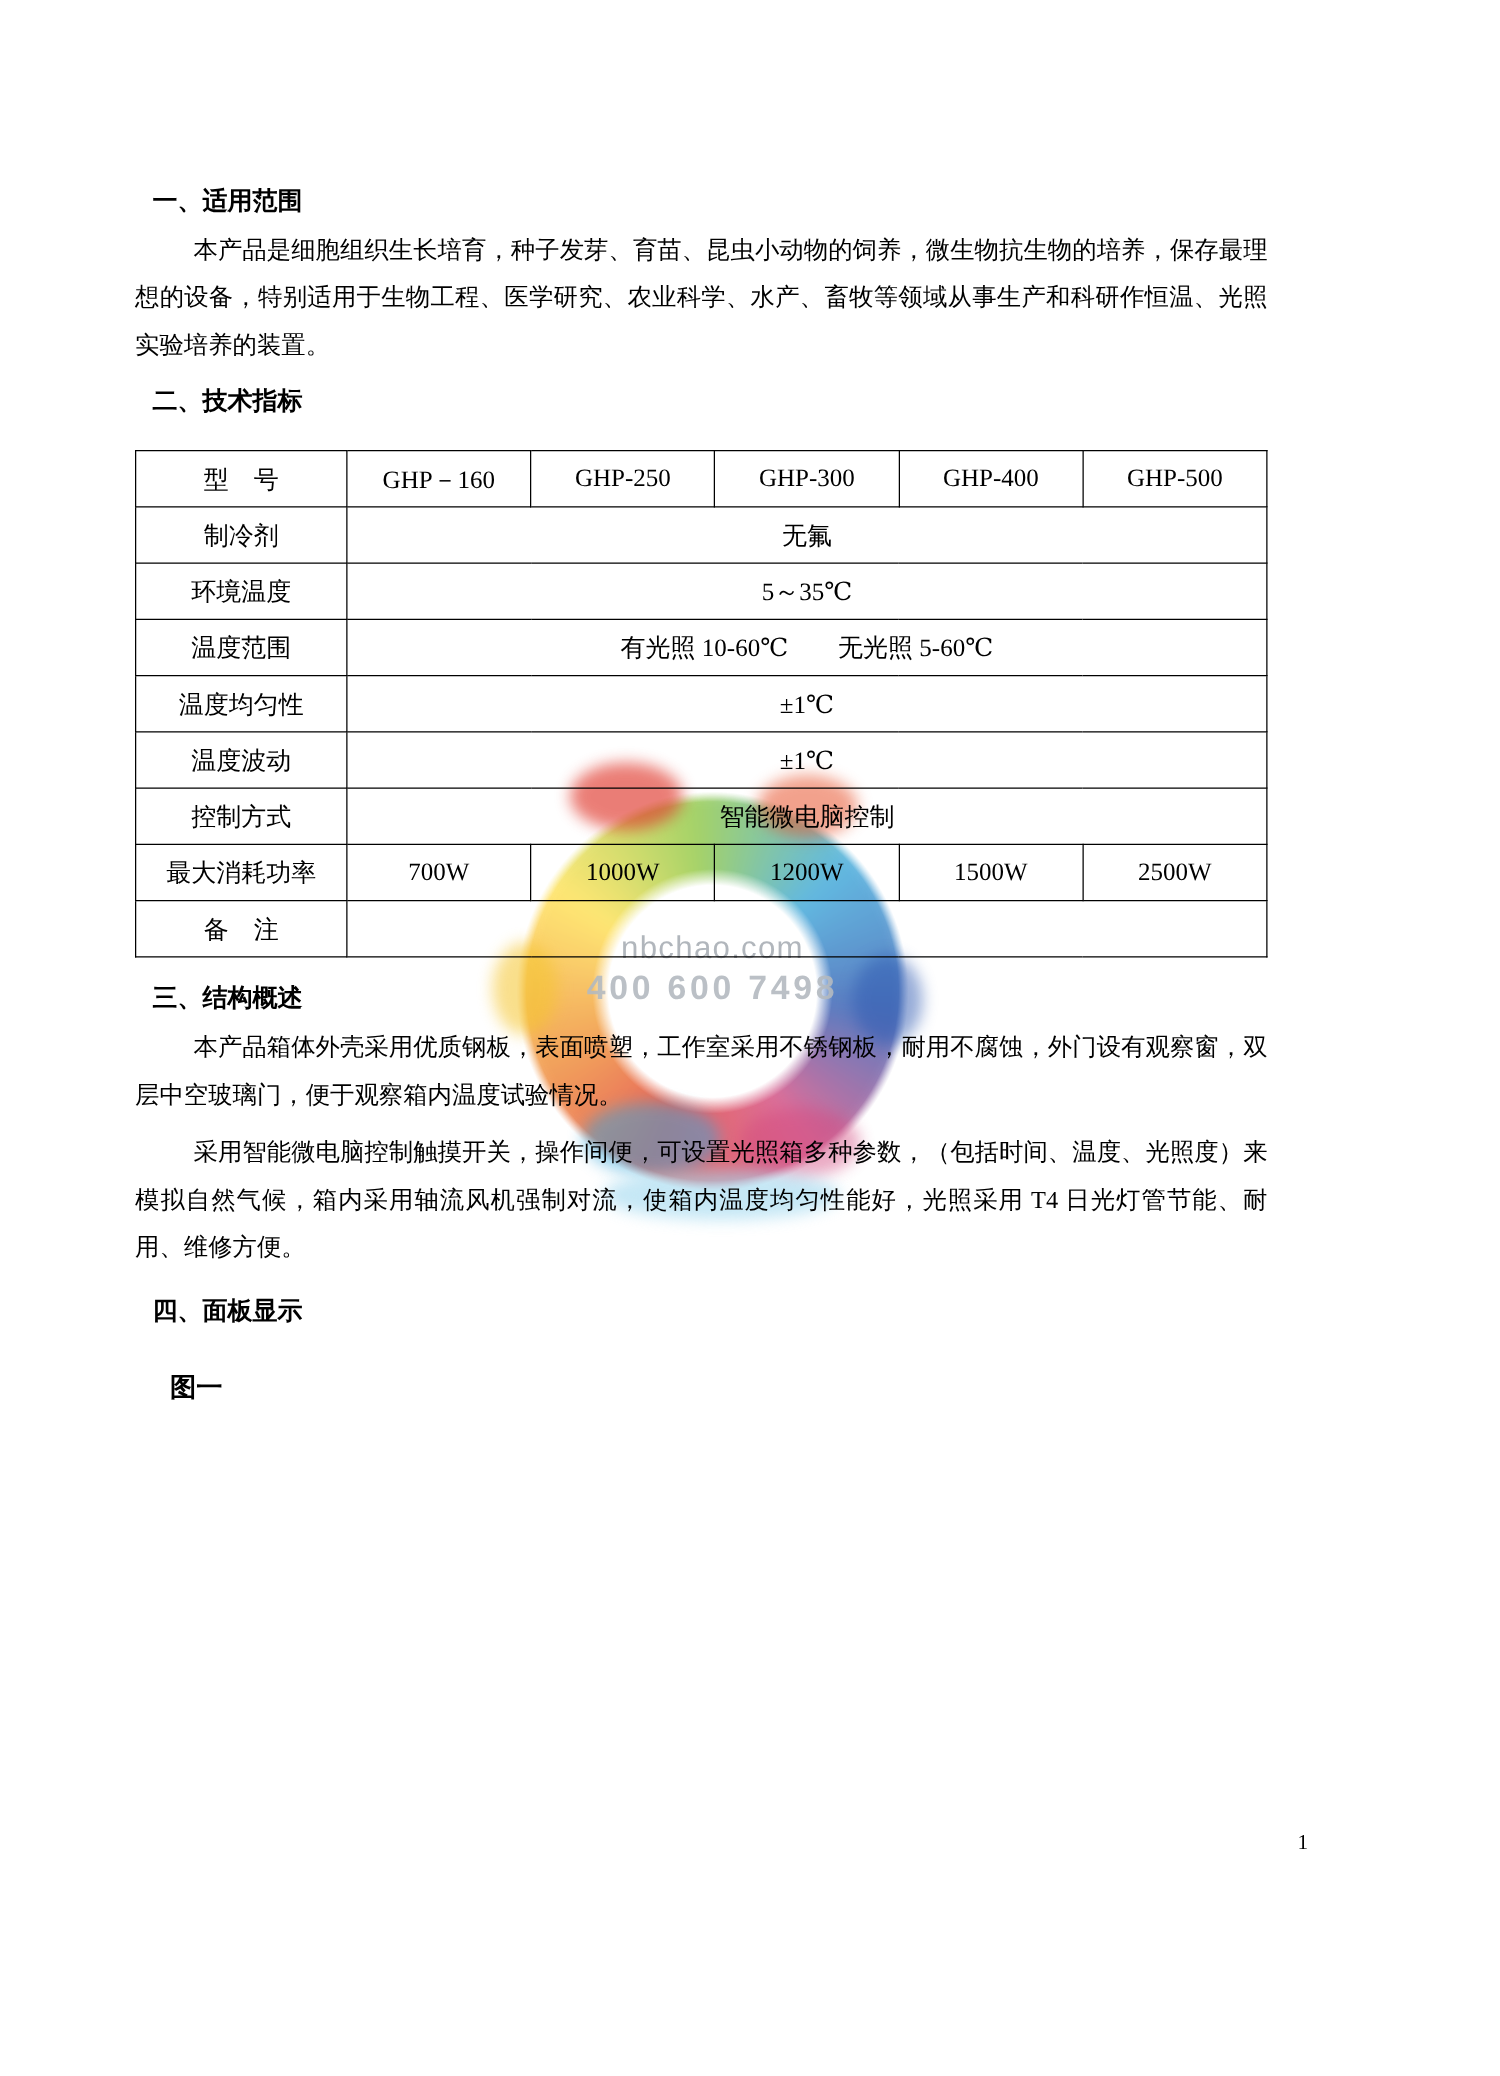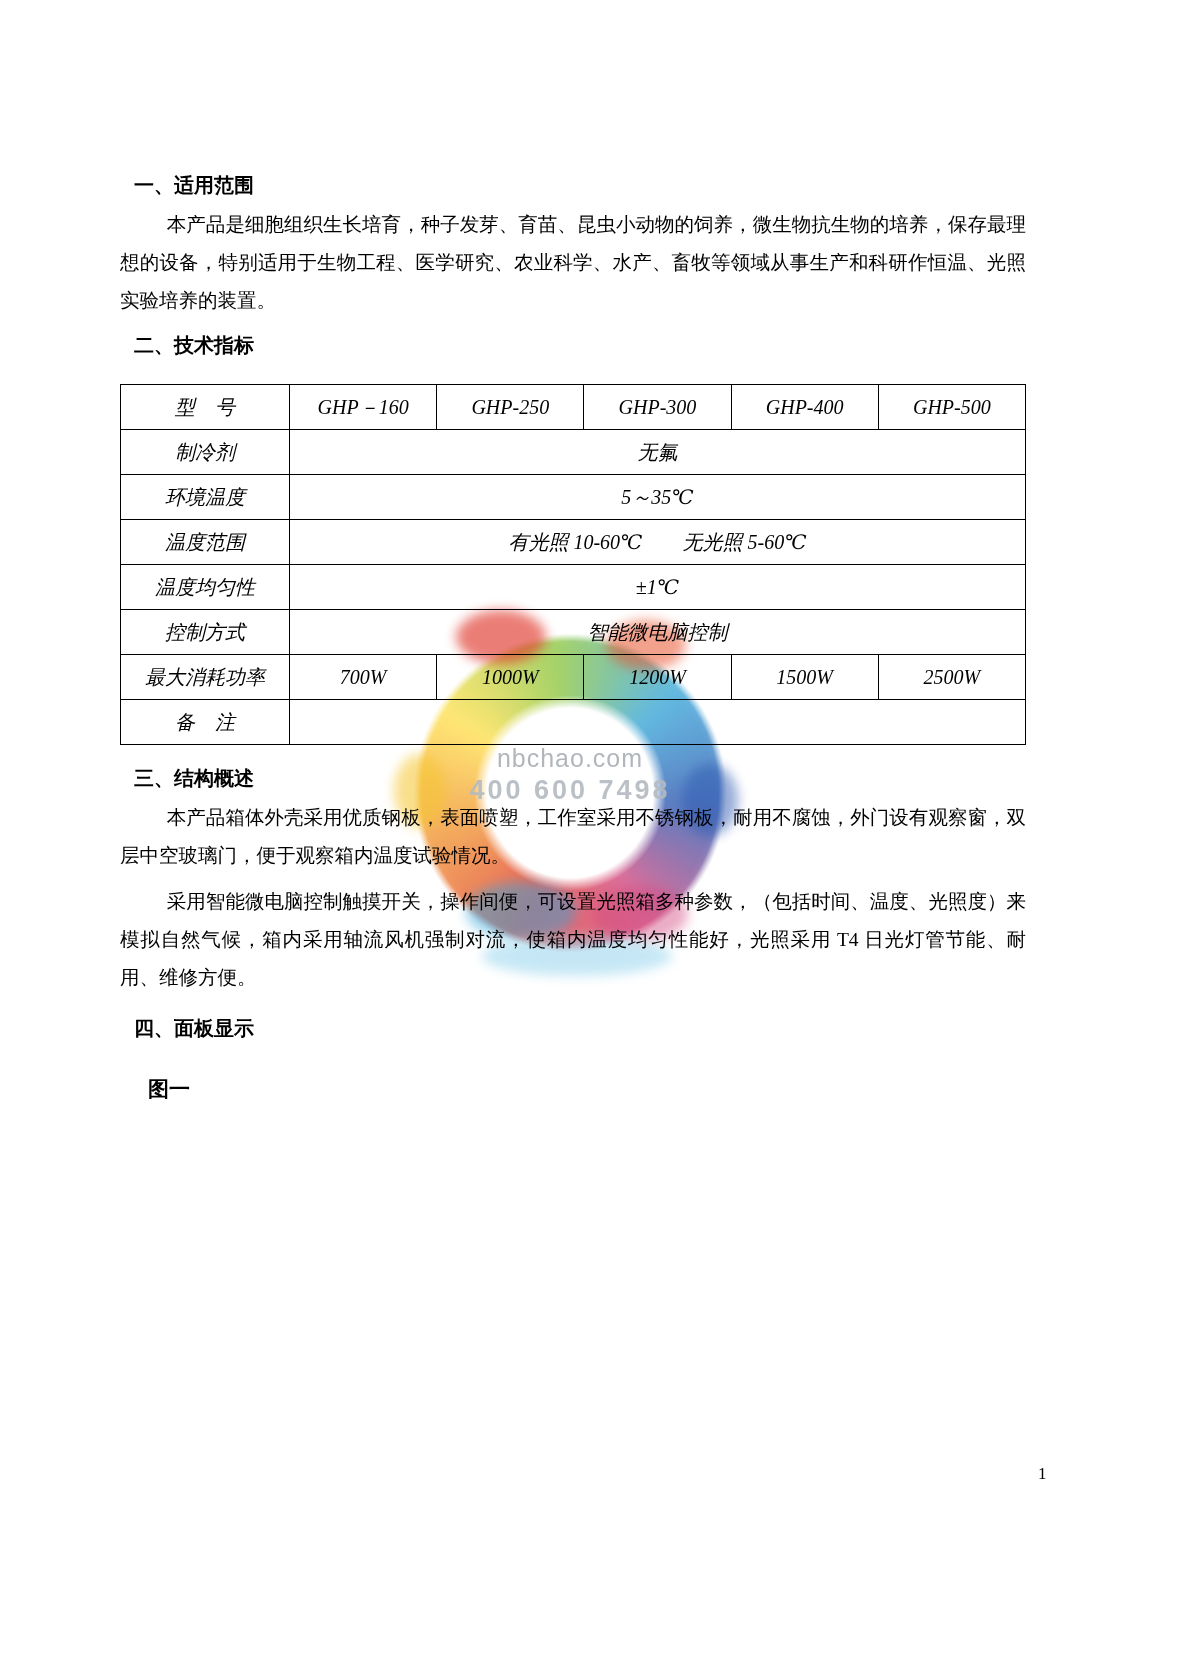--- a/index.html
+++ b/index.html
@@ -5,21 +5,21 @@
   html,body{margin:0;padding:0;}
   body{
     width:1200px;height:1661px;
     background:#ffffff;
     position:relative;
     overflow:hidden;
     font-family:"Liberation Serif","DejaVu Serif",serif;
     color:#000;
   }
   .page-content{
-    position:absolute;left:120px;top:146px;width:906px;z-index:1;margin-top:24px;
+    position:absolute;left:108px;top:146px;width:906px;z-index:1;
   }
   .sec-heading{
     font-family:"Liberation Sans","DejaVu Sans",sans-serif;
     font-weight:bold;font-size:20px;line-height:30px;
     margin:0 0 0 14px;
   }
   .body-para{
     font-size:19.5px;line-height:38px;
     text-align:justify;text-indent:2.4em;
     margin:6px 0 0 0;
@@ -32,21 +32,20 @@
     table-layout:fixed;
   }
   table.spec td{
     border:1.5px solid #000;
     height:44px;
     text-align:center;
     vertical-align:middle;
     font-size:20px;
     padding:0 4px;
     background:transparent;
-    font-style:italic;
   }
   table.spec td.lbl{width:160px;}
   .h2{margin-top:10px;}
   .h3{margin-top:18px;}
   .h4{margin-top:16px;}
   .p3{margin-top:8px;}
   .figure-label{
     font-family:"Liberation Sans","DejaVu Sans",sans-serif;
     font-weight:bold;font-size:21px;
     margin:32px 0 0 28px;
@@ -141,20 +140,24 @@
       </tr>
       <tr>
         <td class="lbl">温度范围</td>
         <td colspan="5">有光照 10-60℃　　无光照 5-60℃</td>
       </tr>
       <tr>
         <td class="lbl">温度均匀性</td>
         <td colspan="5">±1℃</td>
       </tr>
       <tr>
+        <td class="lbl">温度波动</td>
+        <td colspan="5">±1℃</td>
+      </tr>
+      <tr>
         <td class="lbl">控制方式</td>
         <td colspan="5">智能微电脑控制</td>
       </tr>
       <tr>
         <td class="lbl">最大消耗功率</td>
         <td>700W</td>
         <td>1000W</td>
         <td>1200W</td>
         <td>1500W</td>
         <td>2500W</td>

